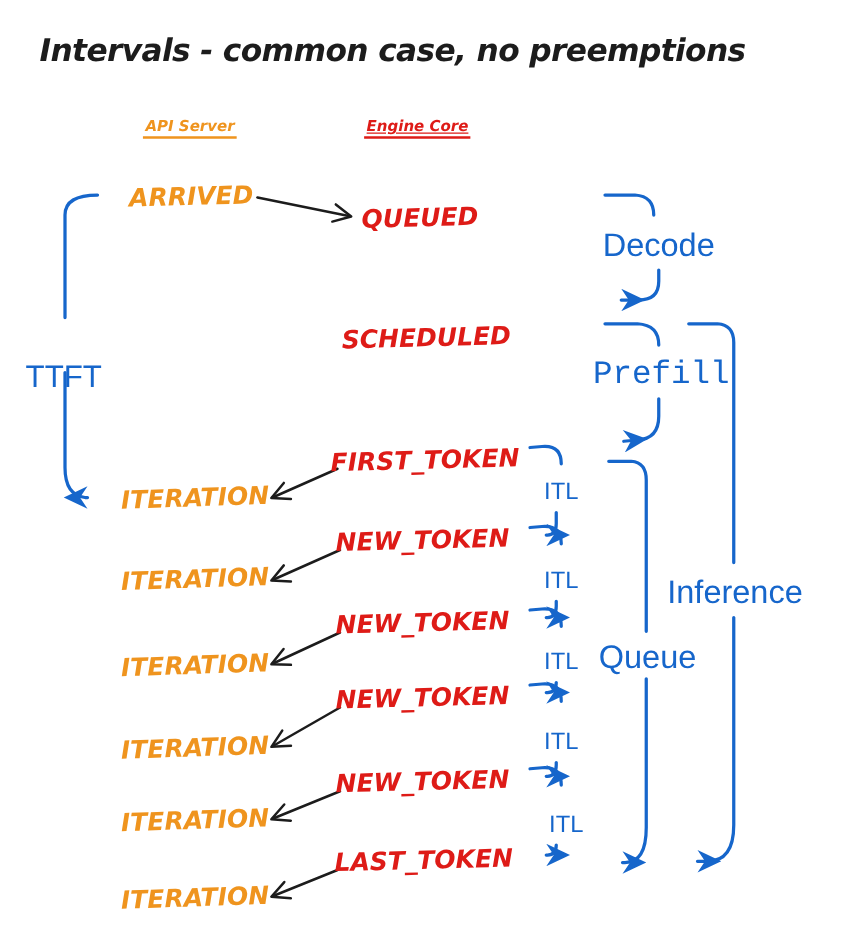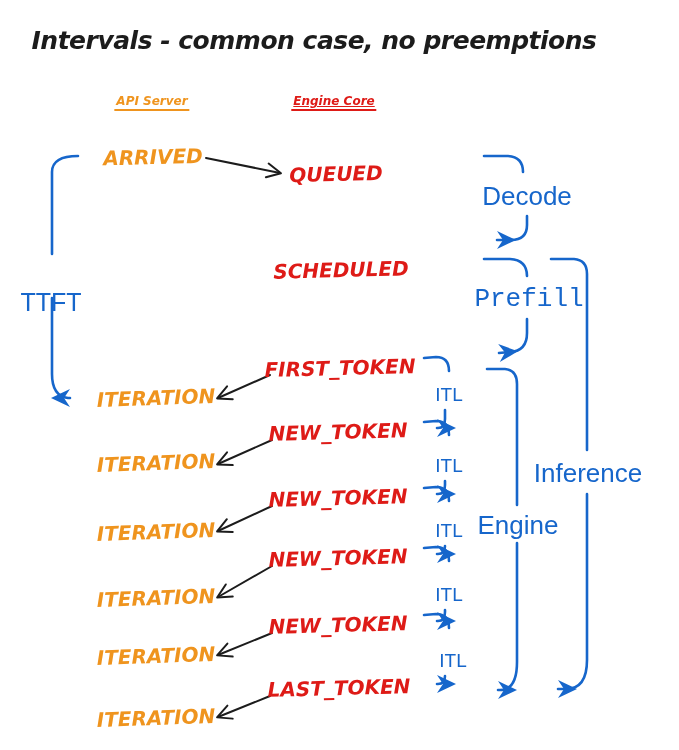--- a/index.html
+++ b/index.html
@@ -101,16 +101,16 @@
   <div class="lbl hand evt eng tilt1" style="left:339px;top:688px;">LAST_TOKEN</div>
 
   <div class="lbl ival mid" style="left:51px;top:276px;margin-top:26px;">TTFT</div>
   <div class="lbl ival big" style="left:527px;top:196px;">Decode</div>
   <div class="lbl ival big" style="left:529px;top:299px;font-family:Liberation Mono, monospace;">Prefill</div>
   <div class="lbl ival itl" style="left:449px;top:394px;">ITL</div>
   <div class="lbl ival itl" style="left:449px;top:465px;">ITL</div>
   <div class="lbl ival itl" style="left:449px;top:530px;">ITL</div>
   <div class="lbl ival itl" style="left:449px;top:594px;">ITL</div>
   <div class="lbl ival itl" style="left:453px;top:660px;">ITL</div>
-  <div class="lbl ival big" style="left:518px;top:525px;">Engine</div>
+  <div class="lbl ival big" style="left:518px;top:525px;">Queue</div>
   <div class="lbl ival big" style="left:588px;top:473px;">Inference</div>
 
 </div>
 
 </body></html>

